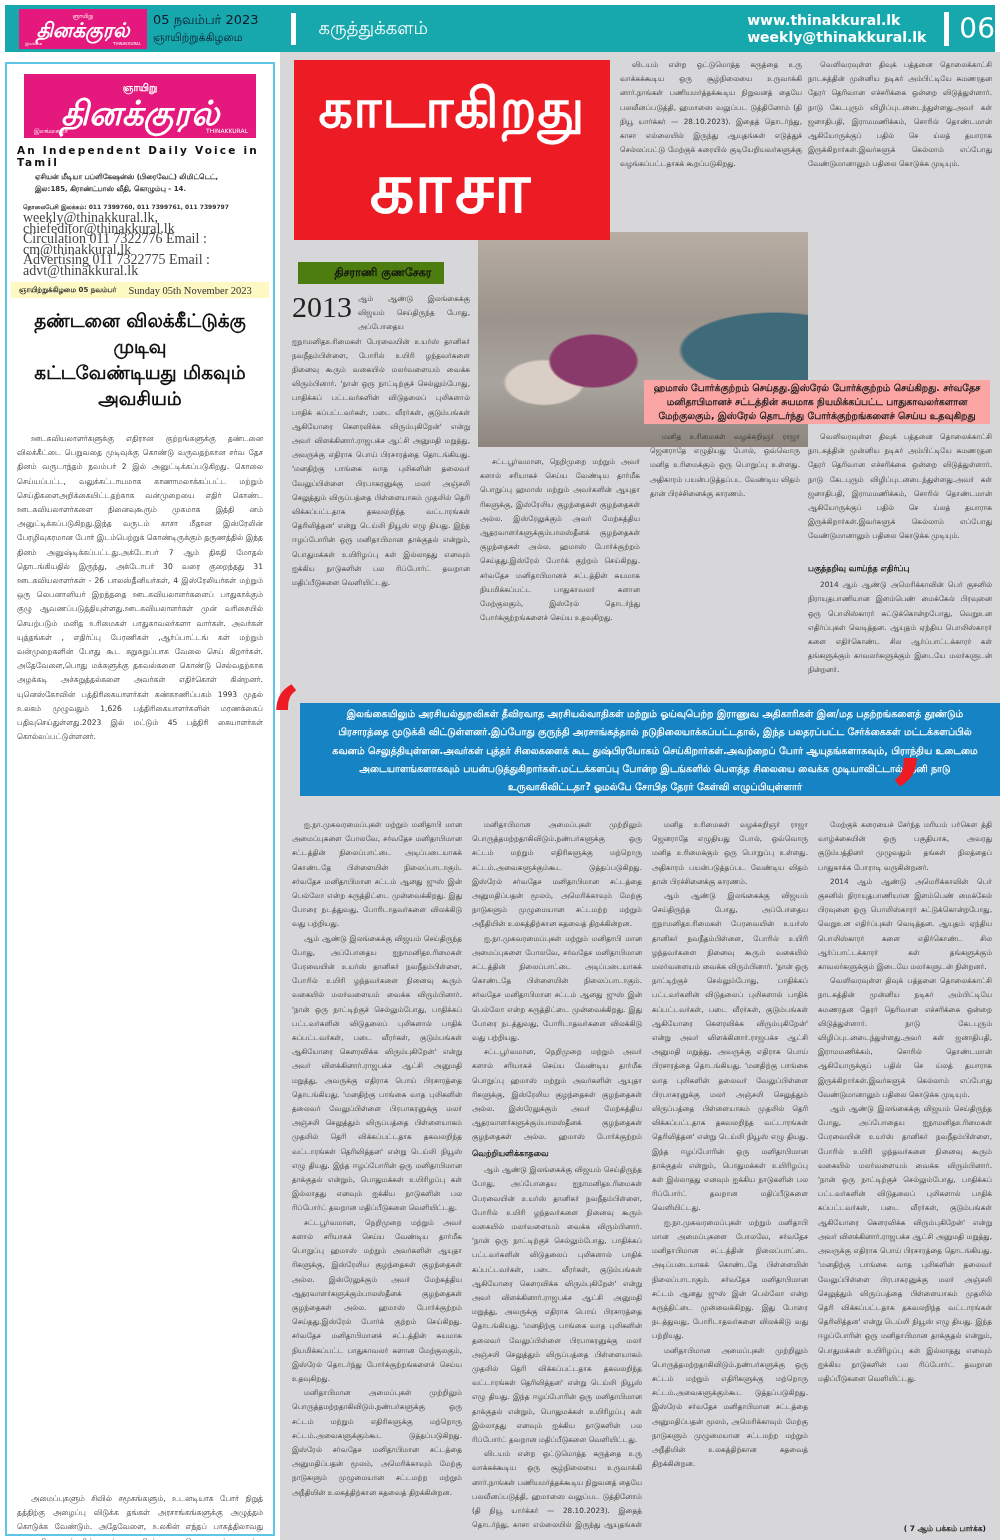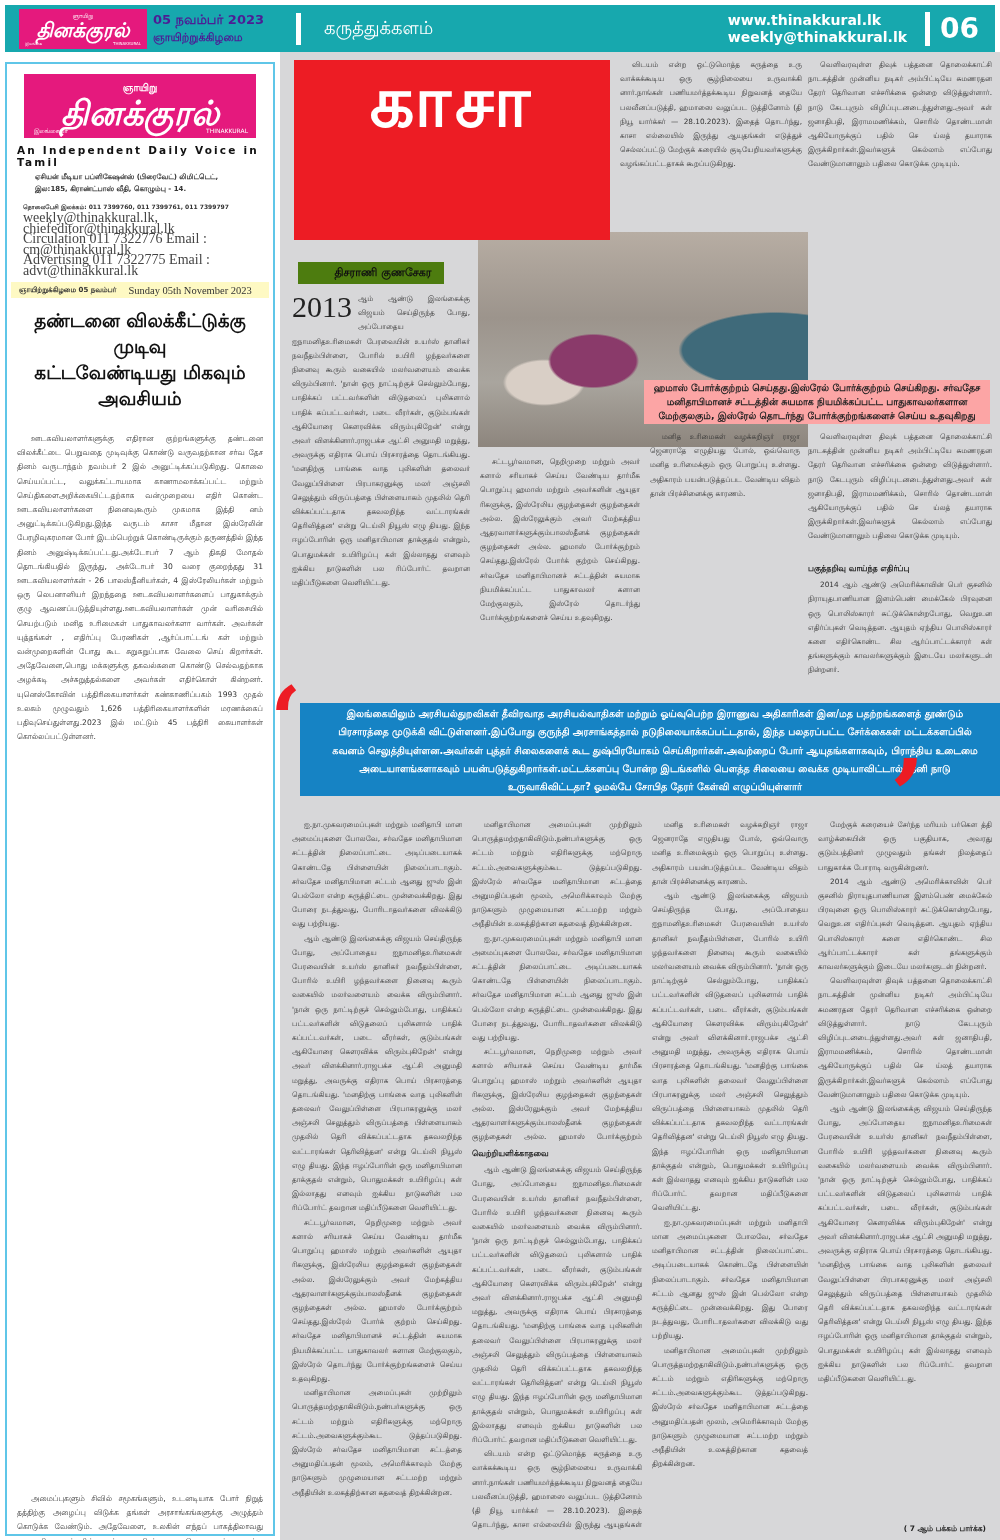--- a/index.html
+++ b/index.html
@@ -12,27 +12,27 @@
     background: #17a8ae; display: flex; align-items: center;
   }
   .mh-logo {
     margin-left: 14px; width: 128px; height: 40px; background: #e5197d;
     display: flex; flex-direction: column; align-items: center; justify-content: center;
     color: #fff; position: relative;
   }
   .mh-logo .top { font-size: 6px; line-height: 7px; }
   .mh-logo .main { font-size: 20px; font-weight: bold; font-style: italic; line-height: 22px; }
   .mh-logo .sub { font-size: 4px; line-height: 5px; width: 100%; padding: 0 6px; display:flex; justify-content: space-between; }
-  .mh-date { margin-left: 6px; color: #4c1d95; font-weight: bold; font-size: 13px; line-height: 18px; }
+  .mh-date { margin-left: 6px; color: #0f172a; font-weight: normal; font-size: 13px; line-height: 18px; }
   .mh-date .day { font-size: 11px; }
   .mh-divider { width: 5px; height: 32px; background: #fff; margin-left: 32px; }
   .mh-section { color: #fff; font-family: "DejaVu Serif", serif; font-size: 18px; margin-left: 23px; }
   .mh-contact { margin-left: auto; color: #fff; font-weight: bold; font-size: 14px; line-height: 17px; text-align: left; }
   .mh-divider2 { width: 5px; height: 34px; background: #fff; margin-left: 18px; }
-  .mh-page { color: #fff; font-size: 28px; font-weight: bold; margin: 0 16px 0 10px; }
+  .mh-page { color: #fff; font-size: 28px; font-weight: normal; margin: 0 0 0 10px; }
 
   
   .left-col {
     position: absolute; left: 5px; top: 62px; width: 270px; height: 1474px;
     border: 2px solid #5fc6e8; background: #fff;
   }
   .lc-logo {
     margin: 10px auto 0; width: 232px; height: 64px; background: #e5197d; color: #fff;
     display: flex; flex-direction: column; align-items: center; justify-content: center; position: relative;
   }
@@ -157,20 +157,21 @@
     <p style="height:1060px;overflow:hidden;">ஊடகவியலாளர்களுக்கு எதிரான குற்றங்களுக்கு தண்டனை விலக்கீட்டை பெறுவதை முடிவுக்கு கொண்டு வருவதற்கான சர்வ தேச தினம் வருடாந்தம் நவம்பர் 2 இல் அனுட்டிக்கப்படுகிறது. கொலை செய்யப்பட்ட, வலுக்கட்டாயமாக காணாமலாக்கப்பட்ட மற்றும் செய்திகளைஅறிக்கையிட்டதற்காக வன்முறையை எதிர் கொண்ட ஊடகவியலாளர்களை நினைவுகூரும் முகமாக இத்தி னம் அனுட்டிக்கப்படுகிறது.இந்த வருடம் காசா மீதான இஸ்ரேலின் பேரழிவுகரமான போர் இடம்பெற்றுக் கொண்டிருக்கும் தருணத்தில் இந்த தினம் அனுஷ்டிக்கப்பட்டது.அக்டோபர் 7 ஆம் திகதி மோதல் தொடங்கியதில் இருந்து, அக்டோபர் 30 வரை குறைந்தது 31 ஊடகவியலாளர்கள் - 26 பாலஸ்தீனியர்கள், 4 இஸ்ரேலியர்கள் மற்றும் ஒரு லெபனானியர் இறந்ததை ஊடகவியலாளர்களைப் பாதுகாக்கும் குழு ஆவணப்படுத்தியுள்ளது.ஊடகவியலாளர்கள் முன் வரிசையில் செயற்படும் மனித உரிமைகள் பாதுகாவலர்களா வார்கள். அவர்கள் யுத்தங்கள் , எதிர்ப்பு பேரணிகள் ,ஆர்ப்பாட்டங் கள் மற்றும் வன்முறைகளின் போது கூட சுறுசுறுப்பாக வேலை செய் கிறார்கள். அதேவேளை,பொது மக்களுக்கு தகவல்களை கொண்டு செல்வதற்காக அழக்கடி அச்சுறுத்தல்களை அவர்கள் எதிர்கொள் கின்றனர். யுனெஸ்கோவின் பத்திரிகையாளர்கள் கண்காணிப்பகம் 1993 முதல் உலகம் முழுவதும் 1,626 பத்திரிகையாளர்களின் மரணக்கைப் பதிவுசெய்துள்ளது.2023 இல் மட்டும் 45 பத்திரி கையாளர்கள் கொல்லப்பட்டுள்ளனர்.</p>
     <p>அமைப்புகளும் சிவில் சமூகங்களும், உடனடியாக போர் நிறுத் தத்திற்கு அழைப்பு விடுக்க தங்கள் அரசாங்கங்களுக்கு அழுத்தம் கொடுக்க வேண்டும். அதேவேளை, உலகின் எந்தப் பாகத்திலாவது ஊடகவியலாளர்களின் குரல்களை நிரந்தரமாக மௌனமாக்கு வதற்கு காரணமானவர்கள் நீதியின் முன் நிறுத்தப்படும் வரை ஊடக சுதந்திரத்தை மதிக்க வேண்டும் என்ற அரசாங்கங்களின் கூற்றுகள் வெற்றுவேட்டுகளாகவே ஒலிக்கும்.</p>
   </div>
 </div>
 
 <div class="main-bg"></div>
 
 <div class="photo"></div>
 
 <div class="headline-box">
+  <div class="l1">காடாகிறது</div>
   <div class="l2">காசா</div>
 </div>
 
 <div class="photo-caption">ஹமாஸ் போர்க்குற்றம் செய்தது.இஸ்ரேல் போர்க்குற்றம் செய்கிறது. சர்வதேச மனிதாபிமானச் சட்டத்தின் சுயமாக நியமிக்கப்பட்ட பாதுகாவலர்களான மேற்குலகும், இஸ்ரேல் தொடர்ந்து போர்க்குற்றங்களைச் செய்ய உதவுகிறது</div>
 
 <div class="byline">திசராணி குணசேகர</div>
 
 <div class="col" style="left:292px; top:292px; width:178px; height:400px;">
   <span class="drop">2013</span>
   <span>ஆம் ஆண்டு இலங்கைக்கு விஜயம் செய்திருந்த போது, அப்போதைய ஐநாமனிதஉரிமைகள் பேரவையின் உயர்ஸ் தானிகர் நவநீதம்பிள்ளை, போரில் உயிரி ழந்தவர்களை நினைவு கூரும் வகையில் மலர்வளையம் வைக்க விரும்பினார். 'நான் ஒரு நாட்டிற்குச் செல்லும்போது, பாதிக்கப் பட்டவர்களின் விடுதலைப் புலிகளால் பாதிக் கப்பட்டவர்கள், படை வீரர்கள், குடும்பங்கள் ஆகியோரை கௌரவிக்க விரும்புகிறேன்' என்று அவர் விளக்கினார்.ராஜபக்ச ஆட்சி அனுமதி மறுத்து, அவருக்கு எதிராக பொய் பிரசாரத்தை தொடங்கியது. 'மனதிற்கு பாங்கை வாத புலிகளின் தலைவர் வேலுப்பிள்ளை பிரபாகரனுக்கு மலர் அஞ்சலி செலுத்தும் விருப்பத்தை பிள்ளையாகம் முதலில் தெரி விக்கப்பட்டதாக தகவலறிந்த வட்டாரங்கள் தெரிவித்தன' என்று டெய்லி நியூஸ் எழு தியது. இந்த ஈழப்போரின் ஒரு மனிதாபிமான தாக்குதல் என்றும், பொதுமக்கள் உயிரிழப்பு கள் இல்லாதது எனவும் ஐக்கிய நாடுகளின் பல ரிப்போர்ட் தவறான மதிப்பீடுகளை வெளியிட்டது.</span>

